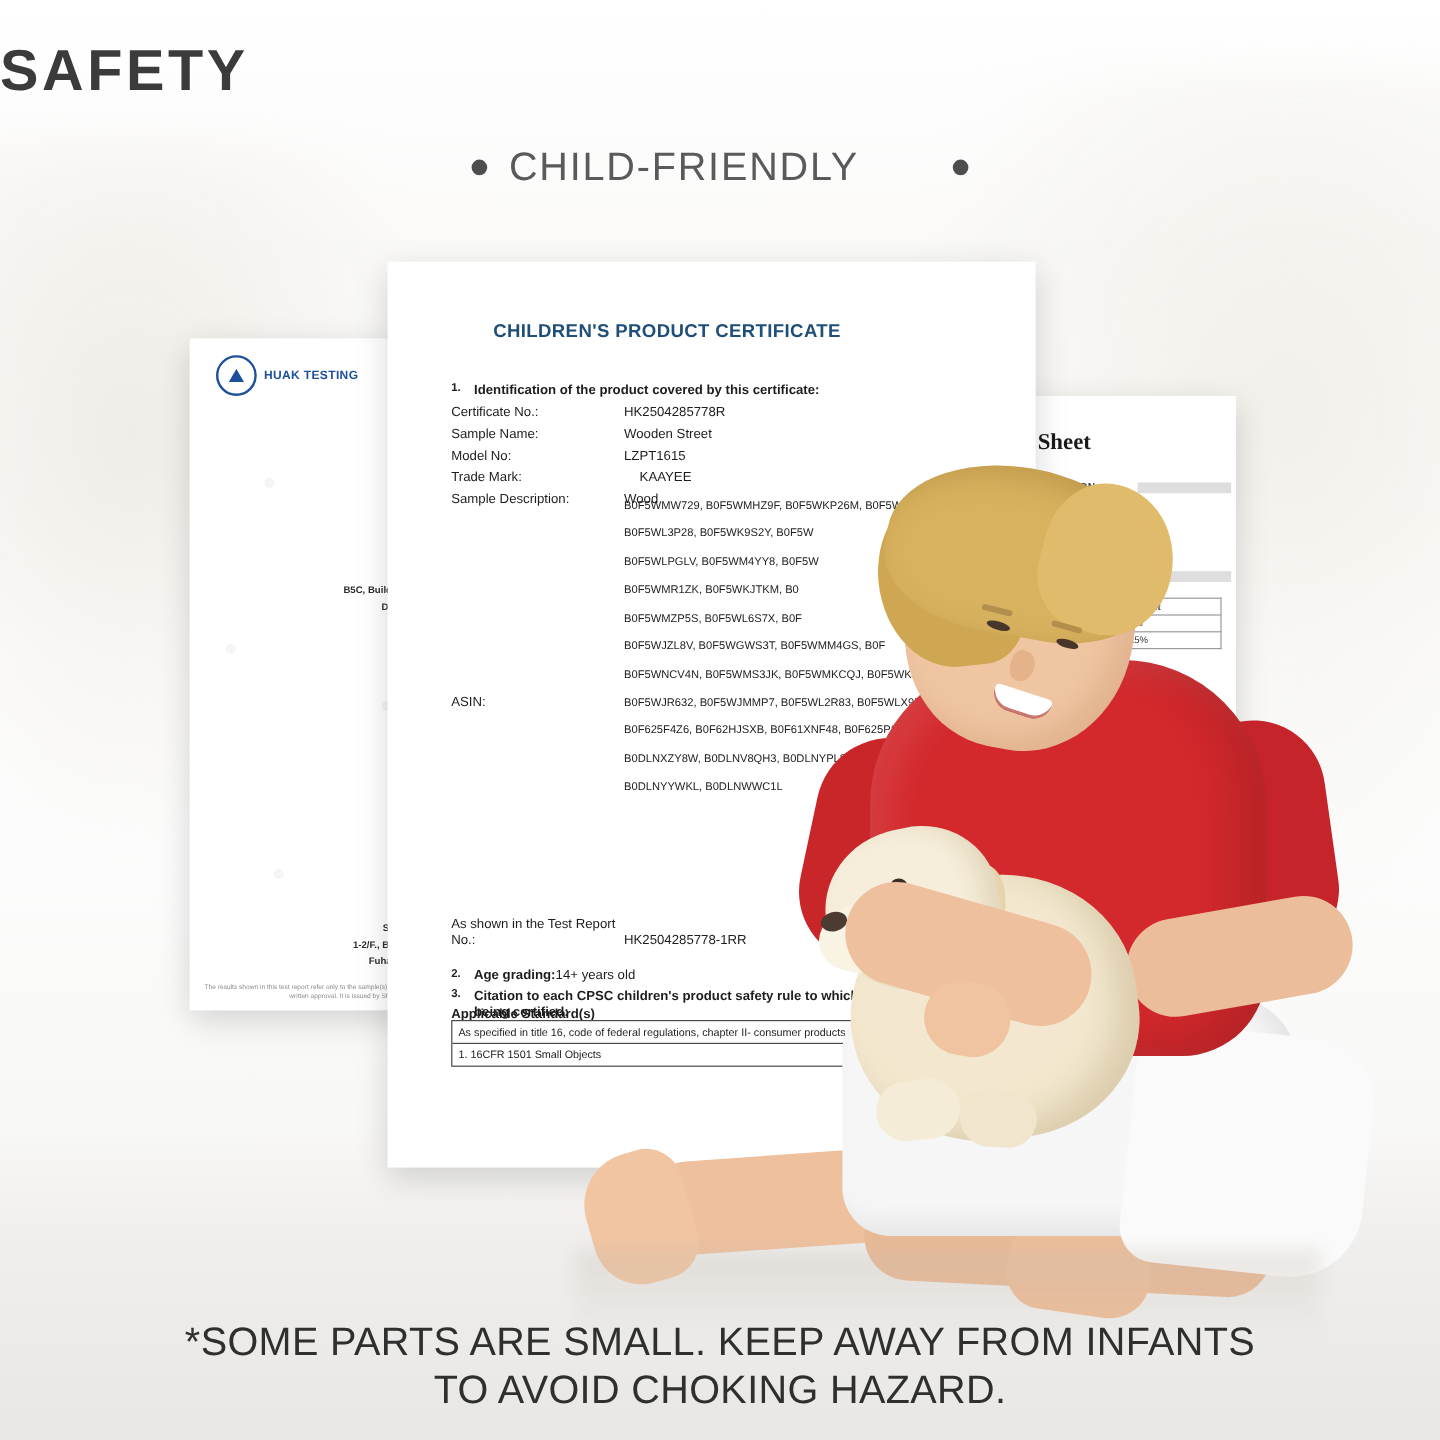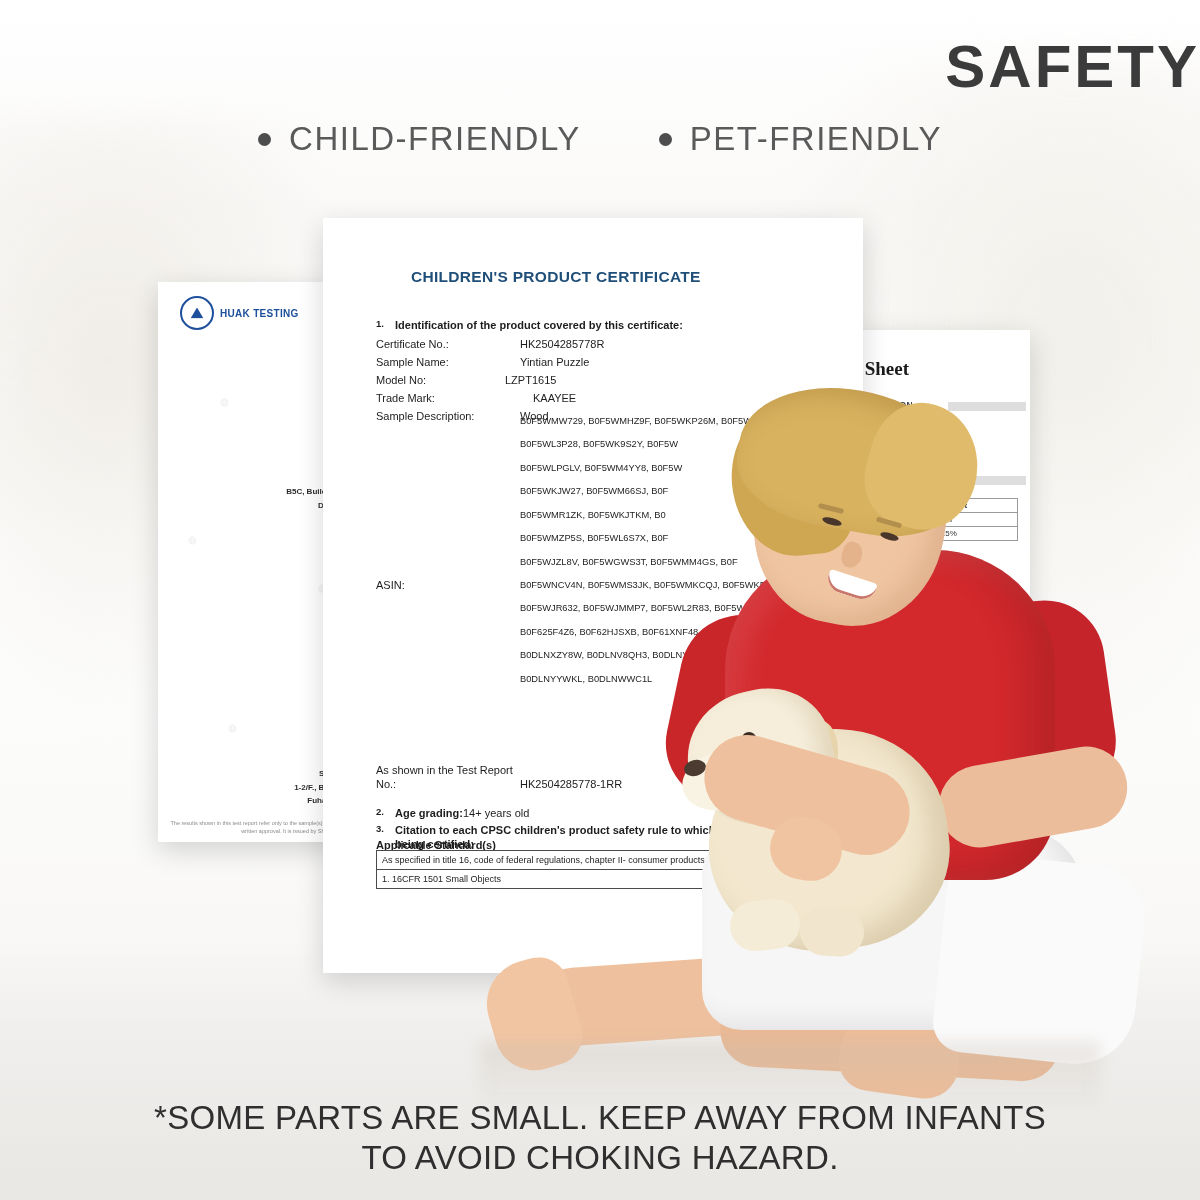--- a/index.html
+++ b/index.html
@@ -43,22 +43,22 @@
     left: 0; top: 0; width: 1200px; height: 200px;
     background: linear-gradient(180deg,#ffffff 0%, #fbfaf9 100%);
   }
 
   
   .headline {
     position: absolute;
     top: 32px;
     left: 0;
     width: 1200px;
-    text-align: right;
-    font-size: 60px;
+    text-align: left;
+    font-size: 48px;
     font-weight: bold;
     letter-spacing: 3px;
     color: #3b3b3b;
   }
   .subline {
     position: absolute;
     top: 120px;
     left: 0;
     width: 1200px;
     display: flex;
@@ -548,21 +548,20 @@
   <div class="bg-floor"></div>
 
   <div class="headline">SAFETY</div>
   <div class="subline">
     <div class="sub-item">
       <span class="bullet"></span>
       <span>CHILD-FRIENDLY</span>
     </div>
     <div class="sub-item">
       <span class="bullet"></span>
-      <span>PET-FRIENDLY</span>
     </div>
   </div>
 
   <div class="doc" id="doc-report">
     <div class="huak-logo">
       <div class="huak-seal"></div>
       <div class="huak-name">HUAK TESTING</div>
     </div>
     <div class="r-title">T</div>
 
@@ -619,34 +618,33 @@
 
   <div class="doc" id="doc-cert">
     <div class="c-title">CHILDREN'S PRODUCT CERTIFICATE</div>
 
     <div class="cert-num" style="left:53px; top:100px;">1.</div>
     <div class="cert-line cert-bold" style="left:72px; top:100px;">Identification of the product covered by this certificate:</div>
 
     <div class="cert-line" style="left:53px; top:119px;">Certificate No.:</div>
     <div class="cert-line" style="left:197px; top:119px;">HK2504285778R</div>
     <div class="cert-line" style="left:53px; top:137px;">Sample Name:</div>
-    <div class="cert-line" style="left:197px; top:137px;">Yintian Puzzle</div>
+    <div class="cert-line" style="left:197px; top:137px;">Wooden Street</div>
     <div class="cert-line" style="left:53px; top:155px;">Model No:</div>
-    <div class="cert-line" style="left:182px; top:155px;">LZPT1615</div>
+    <div class="cert-line" style="left:197px; top:155px;">LZPT1615</div>
     <div class="cert-line" style="left:53px; top:173px;">Trade Mark:</div>
     <div class="cert-line" style="left:197px; top:173px;padding-left:13px;">KAAYEE</div>
     <div class="cert-line" style="left:53px; top:191px;">Sample Description:</div>
     <div class="cert-line" style="left:197px; top:191px;">Wood</div>
 
     <div class="cert-line" style="left:53px; top:360px;">ASIN:</div>
     <div class="asin-col" style="top:192px;">
       <div>B0F5WMW729, B0F5WMHZ9F, B0F5WKP26M, B0F5WM4N</div>
       <div>B0F5WL3P28, B0F5WK9S2Y, B0F5W</div>
       <div>B0F5WLPGLV, B0F5WM4YY8, B0F5W</div>
-      <div>B0F5WKJW27, B0F5WM66SJ, B0F</div>
       <div>B0F5WMR1ZK, B0F5WKJTKM, B0</div>
       <div>B0F5WMZP5S, B0F5WL6S7X, B0F</div>
       <div>B0F5WJZL8V, B0F5WGWS3T, B0F5WMM4GS, B0F</div>
       <div>B0F5WNCV4N, B0F5WMS3JK, B0F5WMKCQJ, B0F5WKD</div>
       <div>B0F5WJR632, B0F5WJMMP7, B0F5WL2R83, B0F5WLX9R</div>
       <div>B0F625F4Z6, B0F62HJSXB, B0F61XNF48, B0F625PSTG,</div>
       <div>B0DLNXZY8W, B0DLNV8QH3, B0DLNYPL8C, B0DLN</div>
       <div>B0DLNYYWKL, B0DLNWWC1L</div>
     </div>
 

